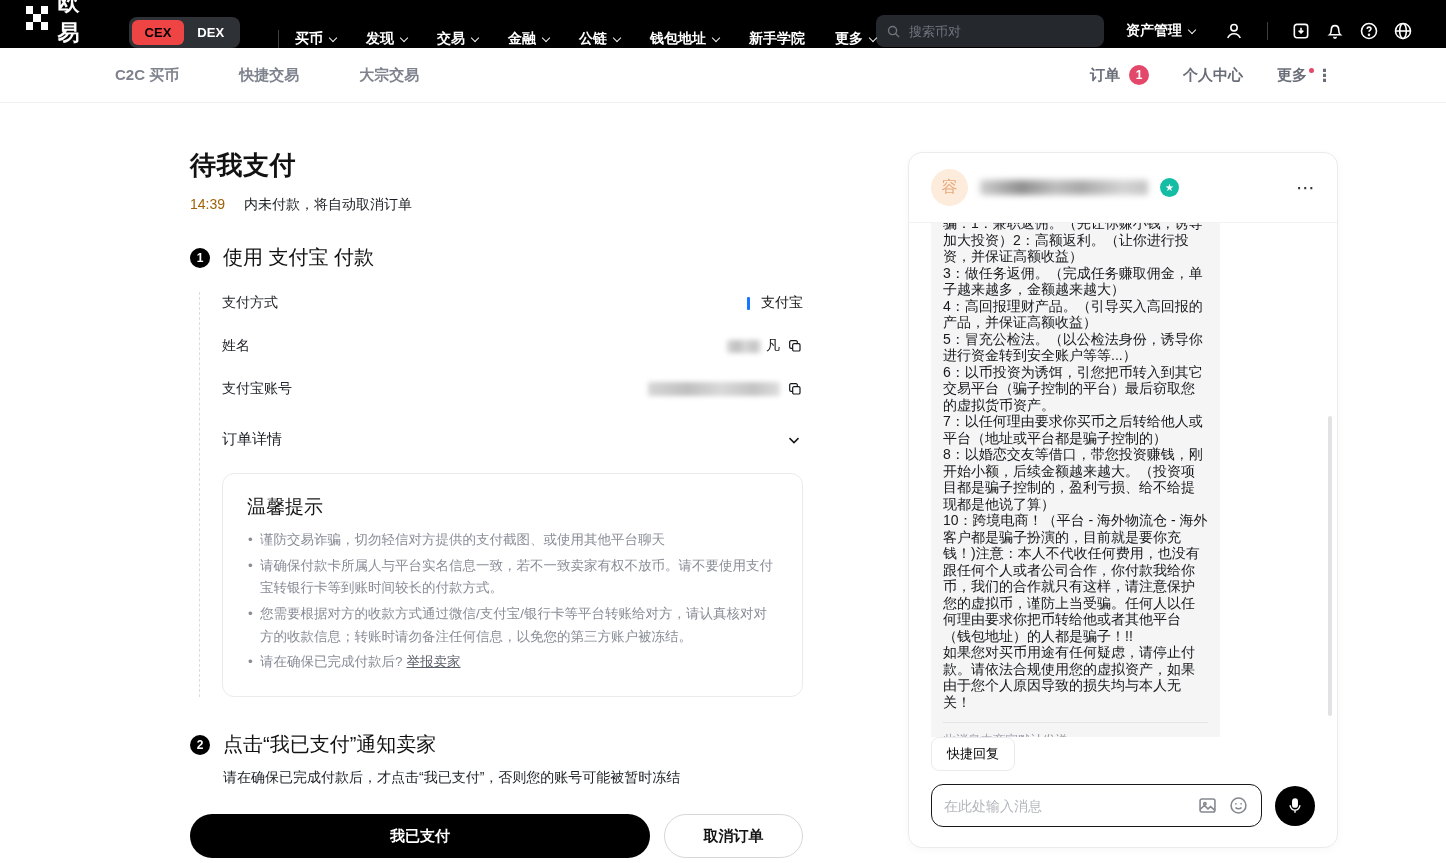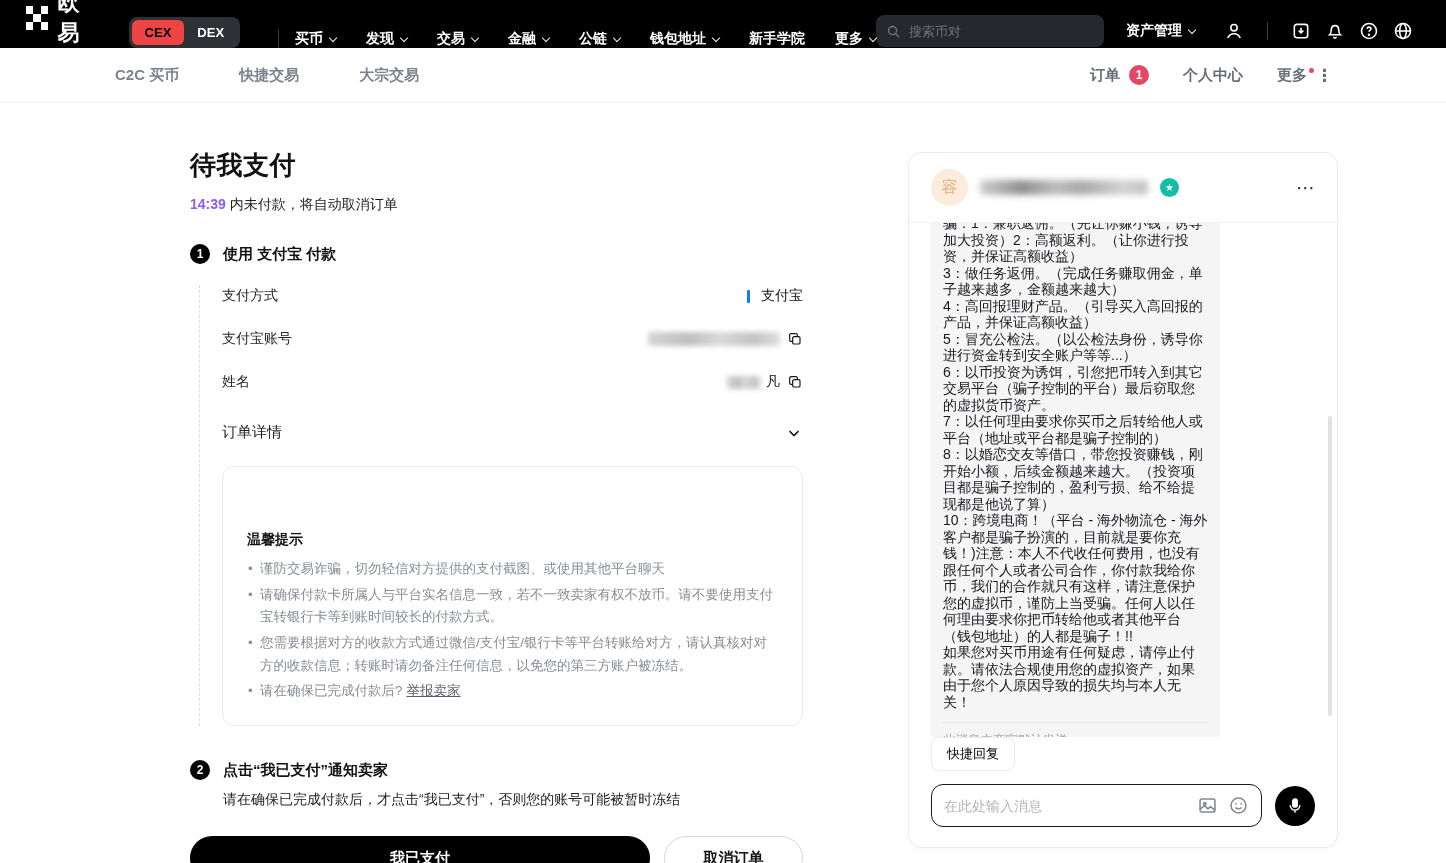--- a/index.html
+++ b/index.html
@@ -42,41 +42,41 @@
   .vdots { color:#686d78; font-size:17px; line-height:1; margin-top:1px; }
 
   
   .page { display:flex; padding:0 0 0 190px; }
   .main-col { width:613px; flex:none; }
   .chat-col { width:430px; flex:none; margin-left:105px; }
 
   
   h1.order-title { font-size:26px; font-weight:bold; margin-top:45px; letter-spacing:.5px; }
   .countdown { margin-top:13px; font-size:14px; color:#1b1e23; }
-  .countdown .time { color:#8b5cf6; font-weight:bold; margin-right:0; }
+  .countdown .time { color:#a16207; font-weight:normal; margin-right:15px; }
   .step-head { display:flex; align-items:center; gap:13px; margin-top:30px; }
   .step-num { width:20px; height:20px; flex:none; background:#000; color:#fff; border-radius:50%;
     font-size:12px; font-weight:bold; display:flex; align-items:center; justify-content:center; }
-  .step-title { font-size:15px; font-weight:bold; }
+  .step-title { font-size:20px; font-weight:normal; }
   .step-body { margin-left:9px; border-left:1px dashed #dcdcdc; padding-left:22px; margin-top:6px; }
   .frow { display:flex; justify-content:space-between; align-items:center; margin-top:21px; min-height:22px; }
   .flabel { font-size:14px; color:#24272d; }
   .fvalue { display:flex; align-items:center; gap:7px; }
   .amount { font-size:18px; font-weight:bold; letter-spacing:.2px; }
   .alipay-bar { width:3px; height:13px; border-radius:1px; background:#1677ff; display:inline-block; margin-right:4px; }
   .method-txt { font-size:14px; }
   .redacted { display:inline-block; height:13px; border-radius:2px; filter:blur(2.5px);
     background:linear-gradient(90deg,#d6d6d6,#bfbfbf 30%,#d9d9d9 55%,#c3c3c3 80%,#dedede); }
   .red-name { width:34px; }
   .red-account { width:132px; height:14px; }
   .name-suffix { font-size:14px; margin-left:-2px; }
   .detail-row { display:flex; justify-content:space-between; align-items:center; margin-top:30px; cursor:pointer; }
   .detail-label { font-size:15px; color:#1b1e23; }
   .tips-box { border:1px solid #ebebee; border-radius:12px; padding:20px 24px 22px; margin-top:24px; }
-  .tips-title { font-size:14px; font-weight:bold; margin-bottom:9px;margin-top:44px; }
+  .tips-title { font-size:19px; font-weight:normal; margin-bottom:9px; }
   .tips-list { list-style:none; color:#888c96; font-size:13.5px; line-height:1.68; }
   .tips-list li { position:relative; padding-left:13px; margin-top:3px; }
   .tips-list li::before { content:"•"; position:absolute; left:1px; }
   .report-link { color:#5a5e68; text-decoration:underline; cursor:pointer; margin-left:4px; }
   .step2-desc { margin-left:33px; margin-top:11px; font-size:14px; color:#1b1e23; }
   .btn-row { display:flex; gap:14px; margin-top:27px; }
   .btn { height:44px; border-radius:22px; display:flex; align-items:center; justify-content:center;
     font-size:15px; font-weight:600; cursor:pointer; font-family:inherit; }
   .btn-paid { flex:1; background:#000; color:#fff; border:none; }
   .btn-cancel { width:139px; background:#fff; color:#121212; border:1px solid #d7d7db; }
@@ -255,36 +255,36 @@
 
     <div class="step-body">
       <div class="frow">
         <span class="flabel">支付方式</span>
         <span class="fvalue">
           <span class="alipay-bar"></span>
           <span class="method-txt">支付宝</span>
         </span>
       </div>
       <div class="frow">
-        <span class="flabel">支付宝账号</span>
+        <span class="flabel">姓名</span>
         <span class="fvalue">
-          <span class="redacted red-account"></span>
+          <span class="redacted red-name"></span>
+          <span class="name-suffix">凡</span>
           <span>
             <svg width="16" height="16" viewBox="0 0 24 24" fill="none" stroke="#17181b" stroke-width="1.8">
                 <rect x="8.5" y="8.5" width="11" height="11" rx="2"></rect>
                 <path d="M15.5 8.5V6a2 2 0 0 0-2-2H6a2 2 0 0 0-2 2v7.5a2 2 0 0 0 2 2h2.5"></path>
               </svg>
           </span>
         </span>
       </div>
       <div class="frow">
-        <span class="flabel">姓名</span>
+        <span class="flabel">支付宝账号</span>
         <span class="fvalue">
-          <span class="redacted red-name"></span>
-          <span class="name-suffix">凡</span>
+          <span class="redacted red-account"></span>
           <span>
             <svg width="16" height="16" viewBox="0 0 24 24" fill="none" stroke="#17181b" stroke-width="1.8">
                 <rect x="8.5" y="8.5" width="11" height="11" rx="2"></rect>
                 <path d="M15.5 8.5V6a2 2 0 0 0-2-2H6a2 2 0 0 0-2 2v7.5a2 2 0 0 0 2 2h2.5"></path>
               </svg>
           </span>
         </span>
       </div>
 
       <div class="detail-row">

